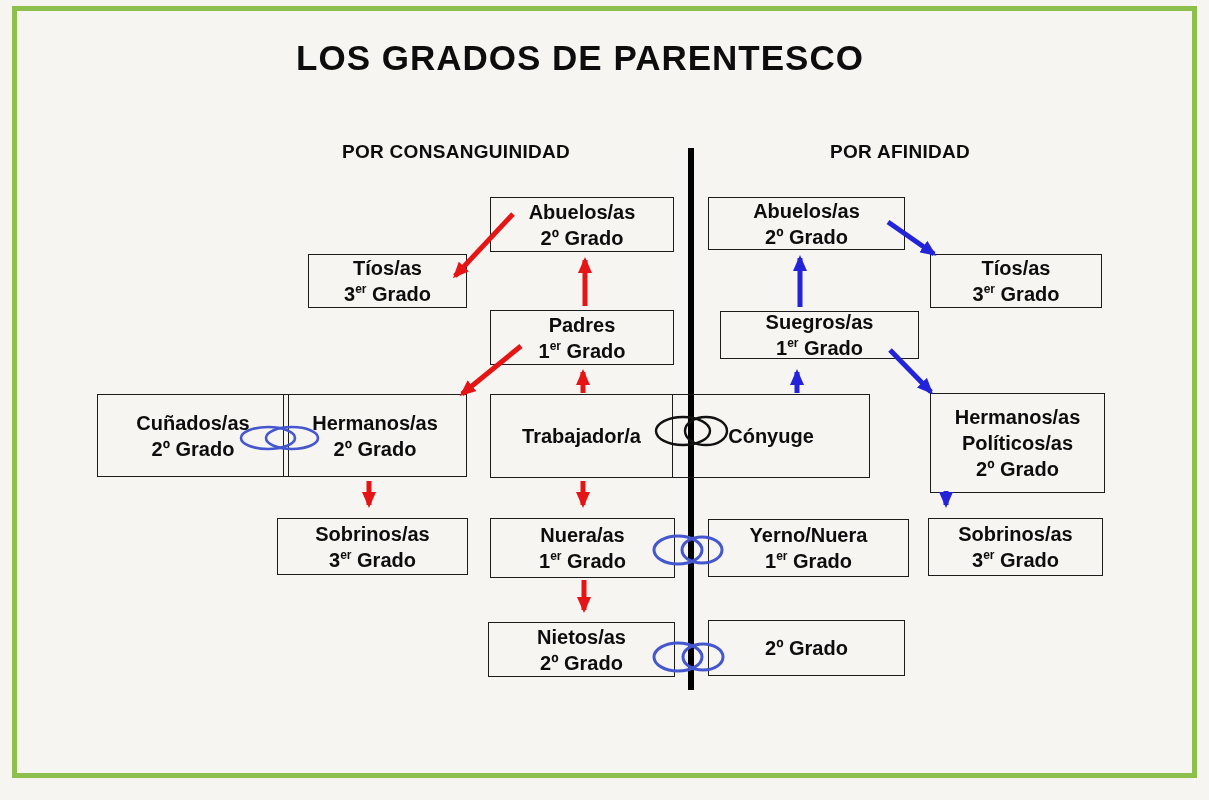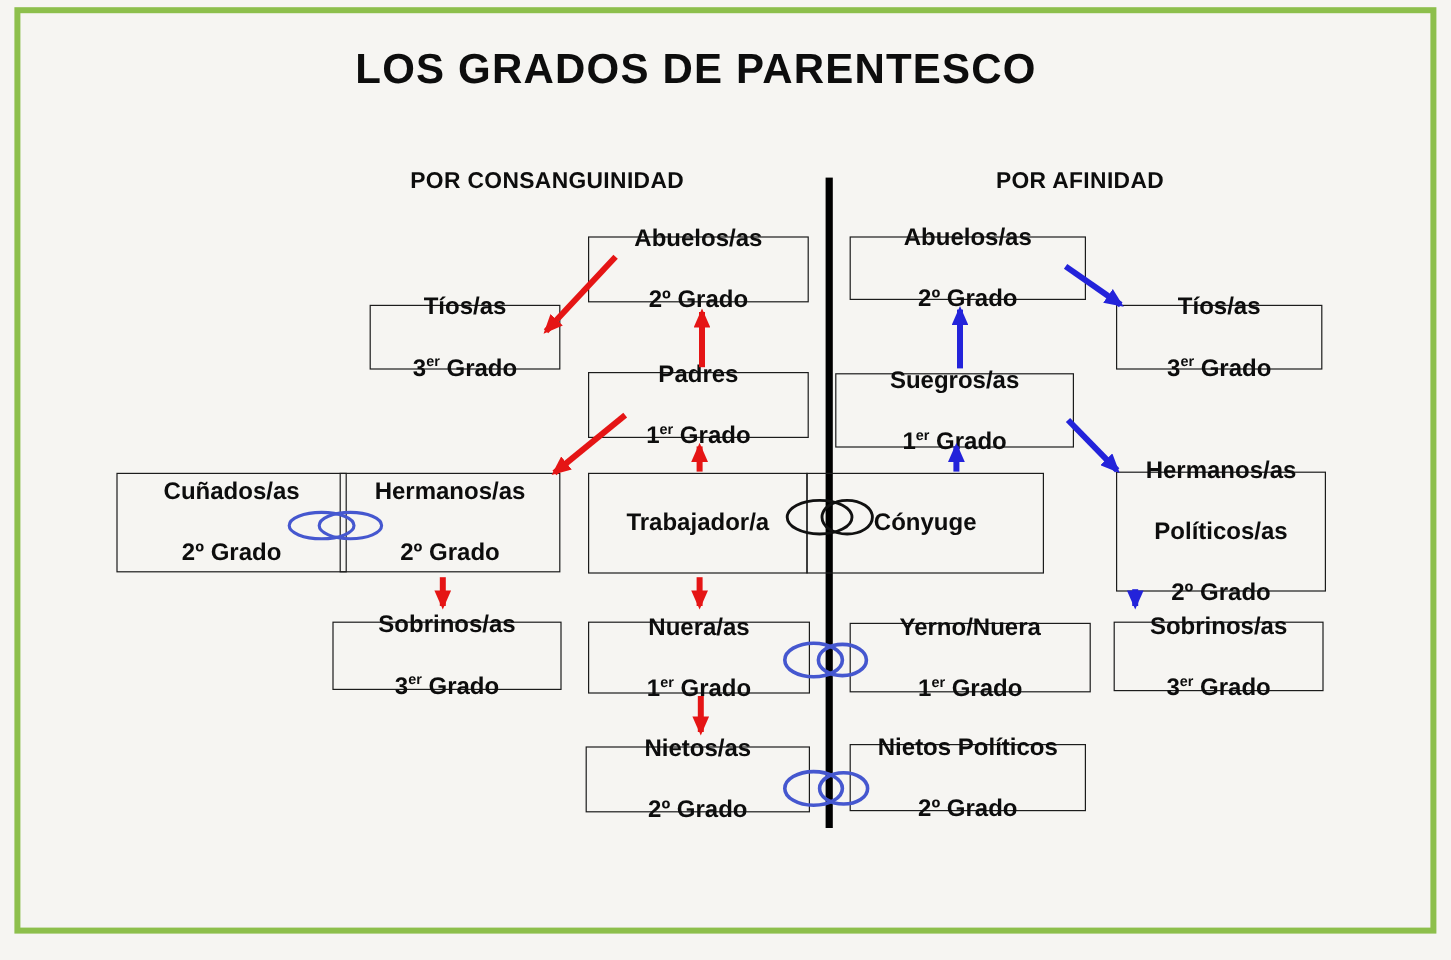--- a/index.html
+++ b/index.html
@@ -27,21 +27,20 @@
   .divider{
     position:absolute;left:688px;top:148px;width:6px;height:542px;
     background:var(--divider_black,#000);
   }
   .box{
     position:absolute;box-sizing:border-box;
     border:1.5px solid var(--box_border,#1c1c1c);
     display:flex;flex-direction:column;justify-content:center;align-items:center;
     font-size:20px;font-weight:bold;line-height:26px;text-align:center;
     background:transparent;
-    gap:25px;
   }
   .box sup{font-size:12px;line-height:0;}
   svg.overlay{position:absolute;left:0;top:0;pointer-events:none;}
   .stroke-red{stroke:var(--arrow_red,#e51515);}
   .fill-red{fill:var(--arrow_red,#e51515);}
   .stroke-blue{stroke:var(--arrow_blue,#2323da);}
   .fill-blue{fill:var(--arrow_blue,#2323da);}
   .ring-blue{stroke:var(--ring_blue,#4557cf);fill:none;}
   .ring-black{stroke:var(--ring_black,#111);fill:none;}
 </style>
@@ -104,21 +103,21 @@
 <div class="box" style="left:708px;top:197px;width:197px;height:53px">
   <div>Abuelos/as</div>
   <div>2º Grado</div>
 </div>
 
 <div class="box" style="left:930px;top:254px;width:172px;height:54px">
   <div>Tíos/as</div>
   <div><span>3</span><sup>er</sup><span> Grado</span></div>
 </div>
 
-<div class="box" style="left:696px;top:311px;width:199px;height:62px">
+<div class="box" style="left:720px;top:311px;width:199px;height:48px">
   <div>Suegros/as</div>
   <div><span>1</span><sup>er</sup><span> Grado</span></div>
 </div>
 
 <div class="box" style="left:672px;top:394px;width:198px;height:84px">
   <div>Cónyuge</div>
 </div>
 
 <div class="box" style="left:930px;top:393px;width:175px;height:100px">
   <div>Hermanos/as</div>
@@ -130,21 +129,20 @@
   <div>Yerno/Nuera</div>
   <div><span>1</span><sup>er</sup><span> Grado</span></div>
 </div>
 
 <div class="box" style="left:928px;top:518px;width:175px;height:58px">
   <div>Sobrinos/as</div>
   <div><span>3</span><sup>er</sup><span> Grado</span></div>
 </div>
 
 <div class="box" style="left:708px;top:620px;width:197px;height:56px">
-  <div>Nietos Políticos</div>
   <div>2º Grado</div>
 </div>
 
 <svg class="overlay" width="1209" height="800" viewBox="0 0 1209 800">
   <defs>
     <marker id="ah-red" viewBox="0 0 8 7" markerWidth="16" markerHeight="14" refX="6.5" refY="3.5" orient="auto" markerUnits="userSpaceOnUse">
       <path d="M0,0 L8,3.5 L0,7 Z" class="fill-red"></path>
     </marker>
     <marker id="ah-blue" viewBox="0 0 8 7" markerWidth="16" markerHeight="14" refX="6.5" refY="3.5" orient="auto" markerUnits="userSpaceOnUse">
       <path d="M0,0 L8,3.5 L0,7 Z" class="fill-blue"></path>

